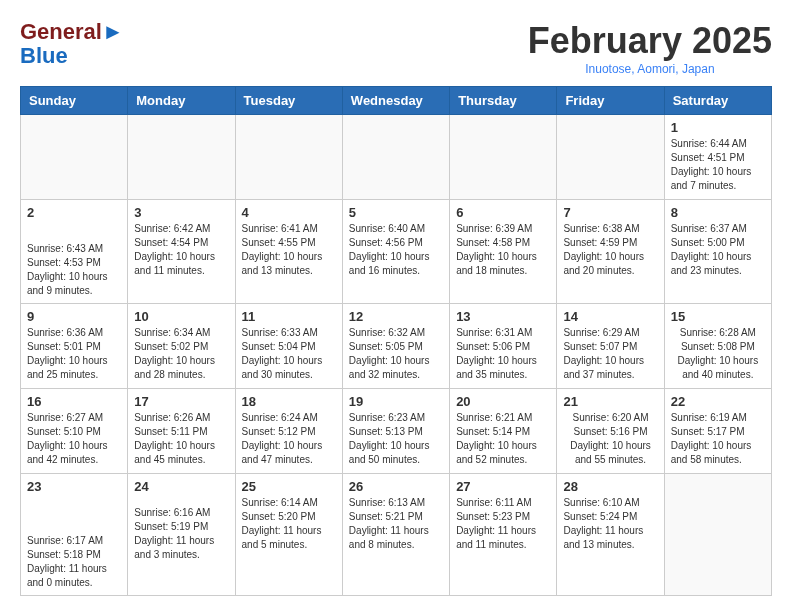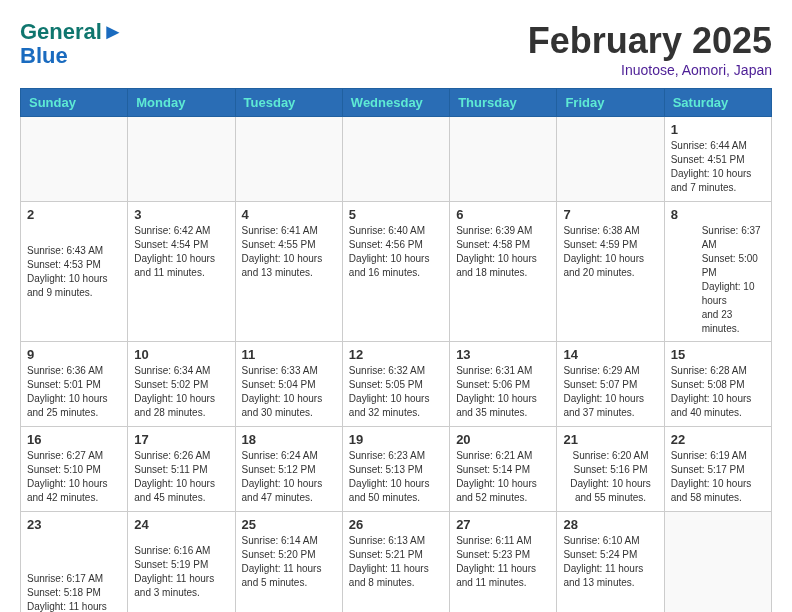--- a/index.html
+++ b/index.html
@@ -18,42 +18,42 @@
     }
     .logo {
       display: flex;
       align-items: center;
     }
     .logo-text {
       font-size: 22px;
       font-weight: bold;
       line-height: 1.1;
     }
-    .logo-general { color: #0f766e; }
+    .logo-general { color: #7f1d1d; }
     .logo-blue { color: #1a6bbf; }
     .title-block {
-      text-align: right;
+      text-align: center;
     }
     .month-title {
       font-size: 36px;
       font-weight: bold;
       color: #333;
     }
     .subtitle {
-      font-size: 14px;
-      color: #4c1d95;
+      font-size: 12px;
+      color: #3b82f6;
     }
     .calendar {
       width: 100%;
       border-collapse: collapse;
       border: 1px solid #ccc;
     }
     .calendar th {
       background: #2a6db5;
-      color: #5eead4;
+      color: #ffffff;
       text-align: left;
       padding: 6px 8px;
       font-size: 13px;
       border: 1px solid #2060a0;
     }
     .calendar td {
       vertical-align: top;
       padding: 5px 6px;
       border: 1px solid #ccc;
       width: 107px;
@@ -164,21 +164,21 @@
         </td>
         <td>
           <span class="day-num">7</span>
           <div class="day-info" style="white-space: pre-line;">Sunrise: 6:38 AM
 Sunset: 4:59 PM
 Daylight: 10 hours
 and 20 minutes.</div>
         </td>
         <td>
           <span class="day-num">8</span>
-          <div class="day-info" style="white-space: pre-line; margin-left: 31px;">Sunrise: 6:37 AM
+          <div class="day-info" style="white-space: pre-line;">Sunrise: 6:37 AM
 Sunset: 5:00 PM
 Daylight: 10 hours
 and 23 minutes.</div>
         </td>
       </tr>
       <tr class="week-row">
         <td>
           <span class="day-num">9</span>
           <div class="day-info" style="white-space: pre-line;">Sunrise: 6:36 AM
 Sunset: 5:01 PM
@@ -215,21 +215,21 @@
         </td>
         <td>
           <span class="day-num">14</span>
           <div class="day-info" style="white-space: pre-line;">Sunrise: 6:29 AM
 Sunset: 5:07 PM
 Daylight: 10 hours
 and 37 minutes.</div>
         </td>
         <td>
           <span class="day-num">15</span>
-          <div class="day-info" style="white-space: pre-line;">Sunrise: 6:28 AM
+          <div class="day-info" style="white-space: pre-line; text-align: center;">Sunrise: 6:28 AM
 Sunset: 5:08 PM
 Daylight: 10 hours
 and 40 minutes.</div>
         </td>
       </tr>
       <tr class="week-row">
         <td>
           <span class="day-num">16</span>
           <div class="day-info" style="white-space: pre-line;">Sunrise: 6:27 AM
 Sunset: 5:10 PM

